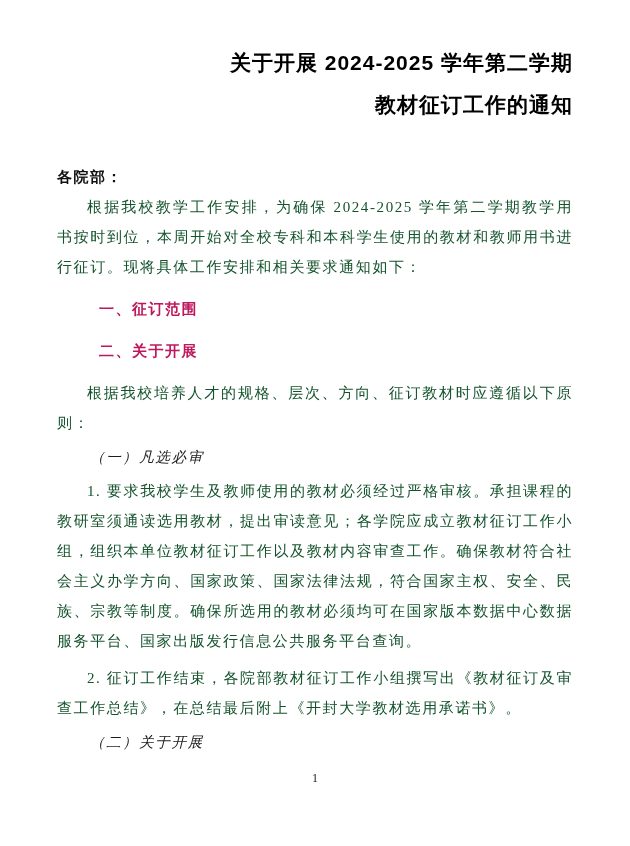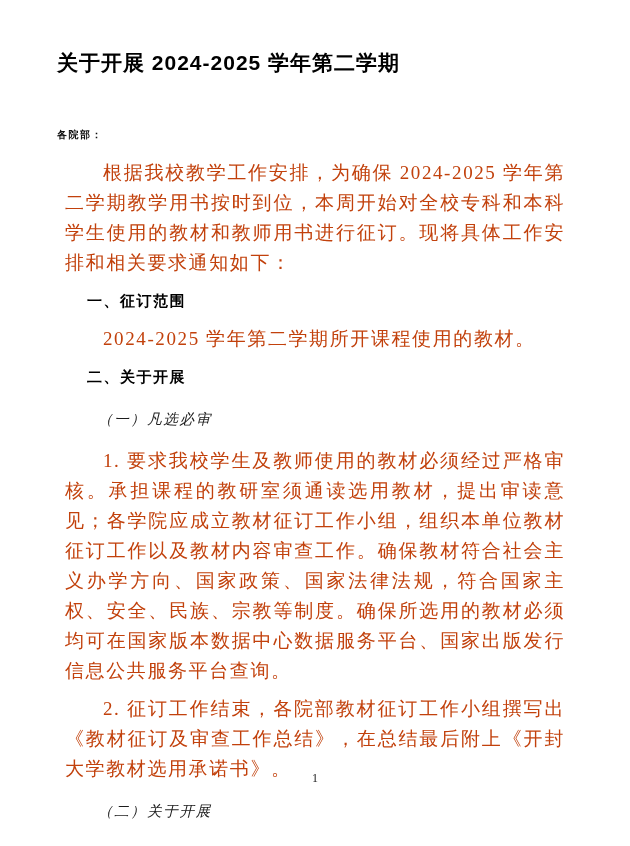--- a/index.html
+++ b/index.html
@@ -13,65 +13,65 @@
     height: 846px;
     margin: 0;
     background: #ffffff;
     box-sizing: border-box;
     padding: 42px 57px 0 57px;
     color: #1c1c1c;
     overflow: hidden;
   }
   .title {
     margin: 0 0 36px 0;
-    text-align: left;
+    text-align: right;
     font-family: "Liberation Sans", "DejaVu Sans", sans-serif;
     font-weight: 700;
     font-size: 21px;
     color: #000000;
   }
   .title-line {
     display: block;
     line-height: 42px;
     letter-spacing: 1px;
   }
   .salutation {
     margin: 0;
     font-family: "Liberation Sans", "DejaVu Sans", sans-serif;
     font-weight: 700;
-    font-size: 10px;
+    font-size: 15px;
     line-height: 30px;
     letter-spacing: 1.5px;
     color: #111111;
   }
   .para {
-    margin: 8px;
+    margin: 0;
     font-family: "Liberation Serif", "DejaVu Serif", serif;
-    font-size: 19px;
+    font-size: 15px;
     line-height: 30px;
     letter-spacing: 1.6px;
     text-align: justify;
     text-indent: 2em;
-    color: #c2410c;
+    color: #14532d;
   }
   .para.spaced {
     margin-top: 7px;
   }
   .heading {
-    margin: 0;
+    margin: 12px;
     font-family: "Liberation Sans", "DejaVu Sans", sans-serif;
     font-weight: 700;
     font-size: 15px;
     line-height: 30px;
     letter-spacing: 1.5px;
     text-indent: 2em;
-    color: #000000;
+    color: #be185d;
   }
   .subheading {
-    margin: 12px;
+    margin: 4px;
     font-family: "Liberation Serif", "DejaVu Serif", serif;
     font-style: italic;
     font-size: 14.5px;
     line-height: 30px;
     letter-spacing: 1.8px;
     text-indent: 2em;
     color: #1c1c1c;
   }
   .footer {
     position: absolute;
@@ -86,32 +86,33 @@
     color: #222222;
   }
 </style>
 </head>
 <body>
 
 <div class="page">
 
   <h1 class="title">
     <span class="title-line">关于开展 2024-2025 学年第二学期</span>
+    <span class="title-line">教材征订工作的通知</span>
   </h1>
 
   <p class="salutation">各院部：</p>
 
   <p class="para">根据我校教学工作安排，为确保 2024-2025 学年第二学期教学用书按时到位，本周开始对全校专科和本科学生使用的教材和教师用书进行征订。现将具体工作安排和相关要求通知如下：</p>
 
   <p class="heading">一、征订范围</p>
 
-  <p class="para">2024-2025 学年第二学期所开课程使用的教材。</p>
 
   <p class="heading">二、关于开展</p>
 
+  <p class="para">根据我校培养人才的规格、层次、方向、征订教材时应遵循以下原则：</p>
 
   <p class="subheading">（一）凡选必审</p>
 
   <p class="para">1. 要求我校学生及教师使用的教材必须经过严格审核。承担课程的教研室须通读选用教材，提出审读意见；各学院应成立教材征订工作小组，组织本单位教材征订工作以及教材内容审查工作。确保教材符合社会主义办学方向、国家政策、国家法律法规，符合国家主权、安全、民族、宗教等制度。确保所选用的教材必须均可在国家版本数据中心数据服务平台、国家出版发行信息公共服务平台查询。</p>
 
   <p class="para spaced">2. 征订工作结束，各院部教材征订工作小组撰写出《教材征订及审查工作总结》，在总结最后附上《开封大学教材选用承诺书》。</p>
 
   <p class="subheading">（二）关于开展</p>
 
   <div class="footer">

